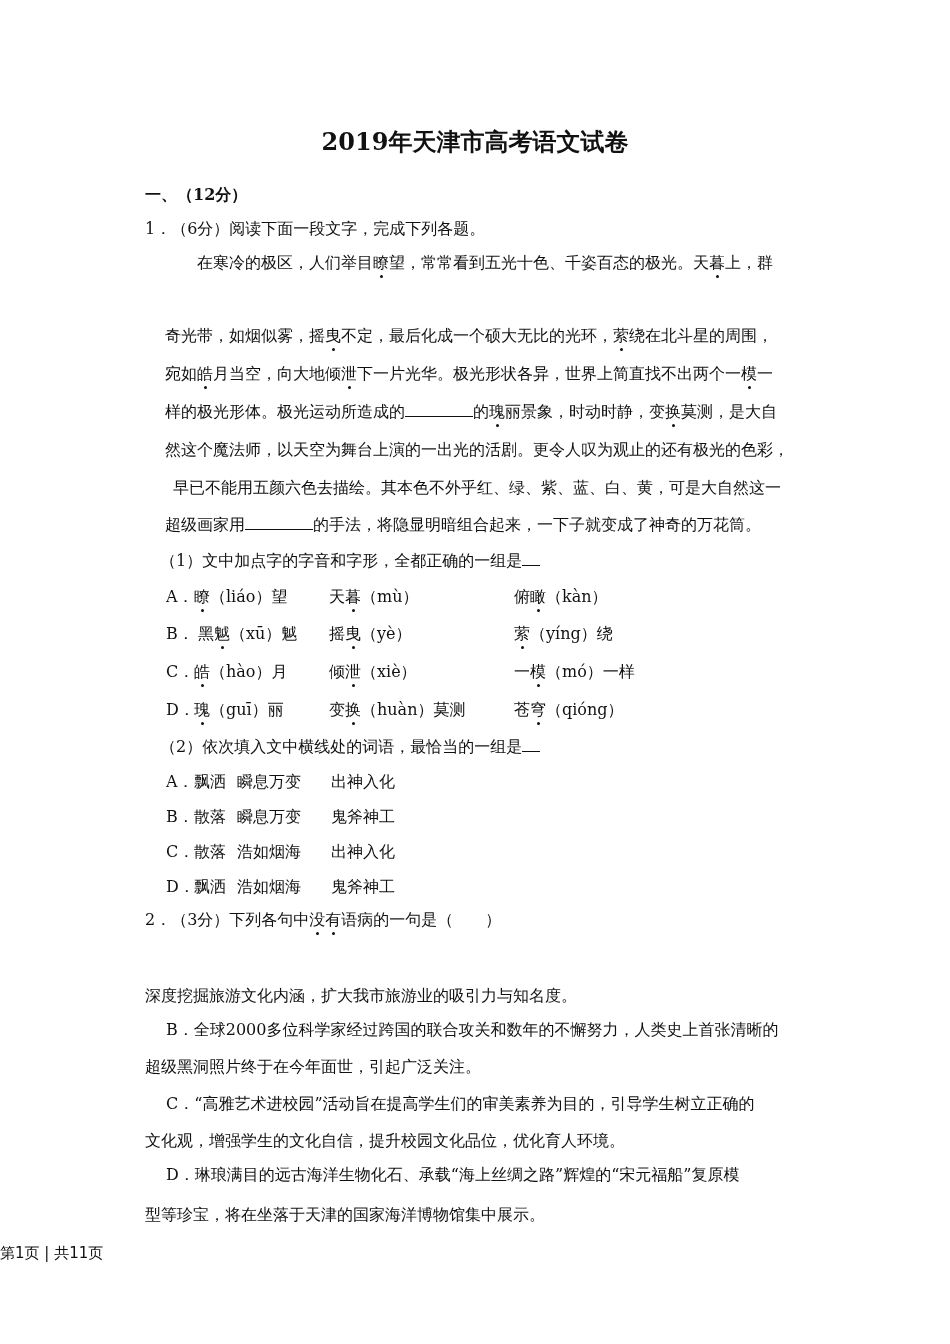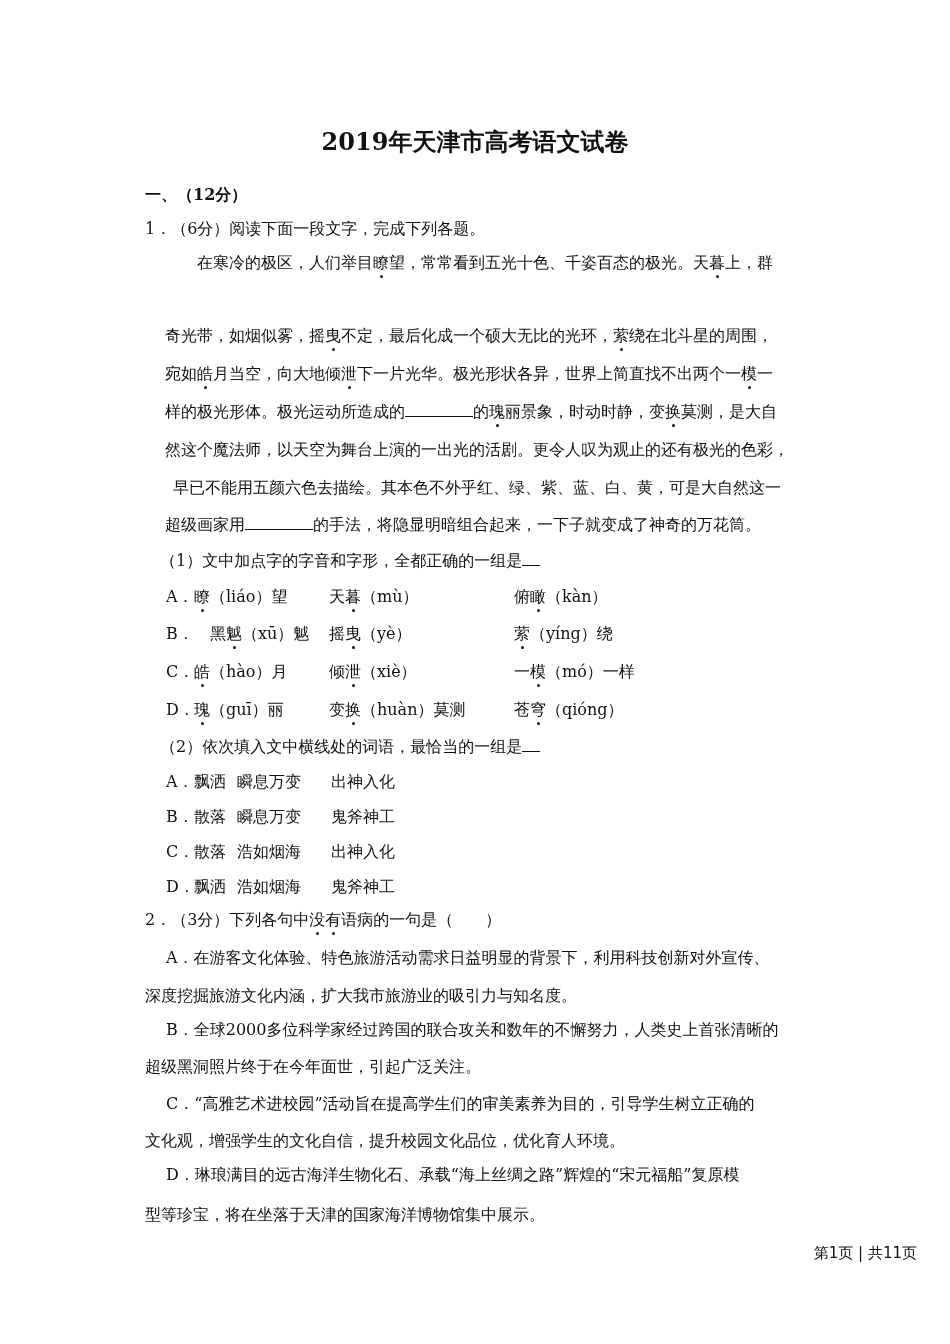--- a/index.html
+++ b/index.html
@@ -65,24 +65,23 @@
       width: 18px;
       border-bottom: 1px solid #111;
       height: 14px;
     }
     .col { position: absolute; white-space: nowrap; }
     .footer {
       position: absolute;
       top: 1244px;
       left: 0;
       width: 881px;
-      text-align: right;
+      text-align: left;
       font-family: "DejaVu Sans", "Liberation Sans", sans-serif;
       font-size: 15px;
-      padding-left: 36px;
     }
   </style>
 </head>
 <body>
 
 <div class="page">
 
   <div class="title">2019年天津市高考语文试卷</div>
 
   <div class="line bold" style="left:145px; top:185px;">一、（12分）</div>
@@ -112,21 +111,21 @@
   </div>
 
   <div class="line" style="left:166px; top:587px; width:600px; height:22px;">
     <span class="col" style="left:0;">A．</span>
     <span class="col" style="left:28px;"><span class="dot">瞭</span><span>（liáo）望</span></span>
     <span class="col" style="left:163px;"><span>天</span><span class="dot">暮</span><span>（mù）</span></span>
     <span class="col" style="left:348px;"><span>俯</span><span class="dot">瞰</span><span>（kàn）</span></span>
   </div>
   <div class="line" style="left:166px; top:624px; width:600px; height:22px;">
     <span class="col" style="left:0;">B．</span>
-    <span class="col" style="left:44px;text-align:center;"><span>黑</span><span class="dot">魆</span><span>（xū）魆</span></span>
+    <span class="col" style="left:32px;text-align:center;"><span>黑</span><span class="dot">魆</span><span>（xū）魆</span></span>
     <span class="col" style="left:163px;"><span>摇</span><span class="dot">曳</span><span>（yè）</span></span>
     <span class="col" style="left:348px;"><span class="dot">萦</span><span>（yíng）绕</span></span>
   </div>
   <div class="line" style="left:166px; top:662px; width:600px; height:22px;">
     <span class="col" style="left:0;">C．</span>
     <span class="col" style="left:28px;"><span class="dot">皓</span><span>（hào）月</span></span>
     <span class="col" style="left:163px;"><span>倾</span><span class="dot">泄</span><span>（xiè）</span></span>
     <span class="col" style="left:348px;"><span>一</span><span class="dot">模</span><span>（mó）一样</span></span>
   </div>
   <div class="line" style="left:166px; top:700px; width:600px; height:22px;">
@@ -162,21 +161,20 @@
     <span class="col" style="left:0;">D．</span>
     <span class="col" style="left:28px;">飘洒</span>
     <span class="col" style="left:71px;">浩如烟海</span>
     <span class="col" style="left:165px;">鬼斧神工</span>
   </div>
 
   <div class="line" style="left:145px; top:910px;">
     <span>2．（3分）下列各句中</span><span class="dot">没</span><span class="dot">有</span><span>语病的一句是（　　）</span>
   </div>
 
-  <div class="line" style="left:166px; top:948px;">A．在游客文化体验、特色旅游活动需求日益明显的背景下，利用科技创新对外宣传、</div>
   <div class="line" style="left:145px; top:986px;">深度挖掘旅游文化内涵，扩大我市旅游业的吸引力与知名度。</div>
   <div class="line" style="left:166px; top:1020px;">B．全球2000多位科学家经过跨国的联合攻关和数年的不懈努力，人类史上首张清晰的</div>
   <div class="line" style="left:145px; top:1057px;">超级黑洞照片终于在今年面世，引起广泛关注。</div>
   <div class="line" style="left:166px; top:1094px;">C．“高雅艺术进校园”活动旨在提高学生们的审美素养为目的，引导学生树立正确的</div>
   <div class="line" style="left:166px; top:1165px;">D．琳琅满目的远古海洋生物化石、承载“海上丝绸之路”辉煌的“宋元福船”复原模</div>
   <div class="line" style="left:145px; top:1131px;">文化观，增强学生的文化自信，提升校园文化品位，优化育人环境。</div>
   <div class="line" style="left:145px; top:1205px;">型等珍宝，将在坐落于天津的国家海洋博物馆集中展示。</div>
 
   <div class="footer">第1页 | 共11页</div>
 </div>

